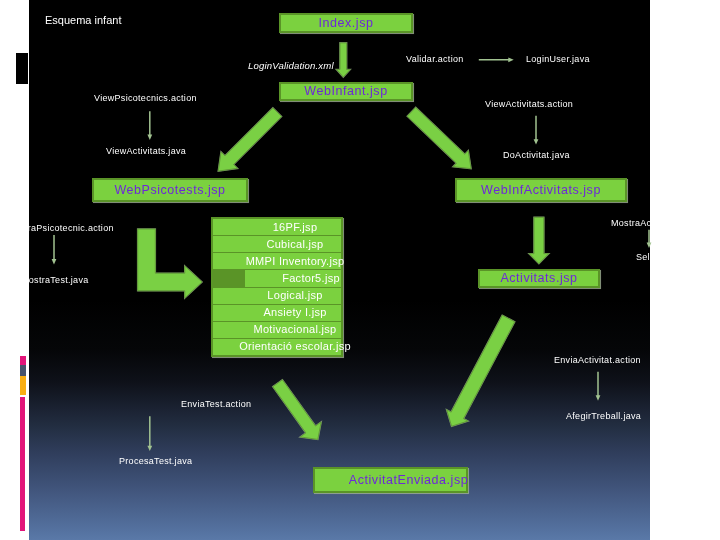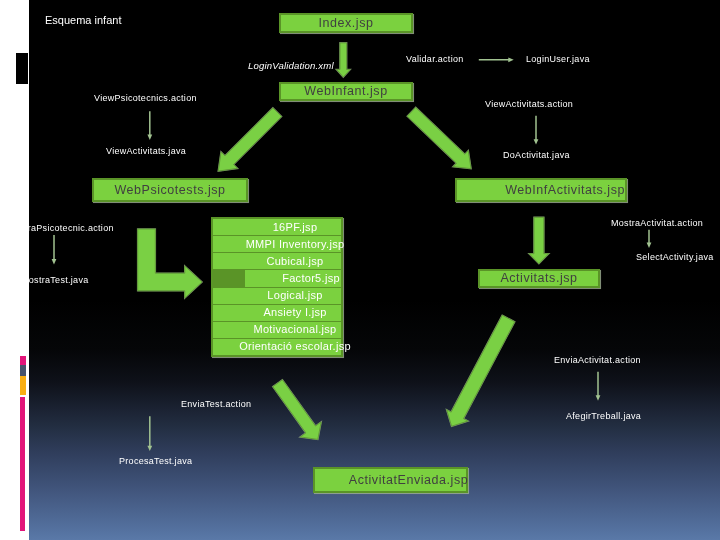--- a/index.html
+++ b/index.html
@@ -5,37 +5,37 @@
   html,body{margin:0;padding:0;}
   body{width:720px;height:540px;overflow:hidden;background:#ffffff;
        font-family:"Liberation Sans",sans-serif;-webkit-font-smoothing:antialiased;}
   #root{position:relative;width:720px;height:540px;overflow:hidden;}
 
   
   #rail{position:absolute;left:0;top:0;width:29px;height:540px;background:#ffffff;}
   .rail-block{position:absolute;}
 
   
-  #slide{position:absolute;left:29px;top:0;width:691px;height:540px;
+  #slide{position:absolute;left:29px;top:0;width:621px;height:540px;
     background:linear-gradient(to bottom,
       #000000 0%, #000000 55.5%, #050608 64.8%,
       #0e1119 70.7%, #1c2435 76.3%, #222d40 78.7%,
       #2f3d5b 83.7%, #41557c 90.7%, #54719f 98.1%, #5a79a8 100%);}
 
   
   .lbl{position:absolute;color:#ffffff;white-space:nowrap;font-size:9px;
        letter-spacing:0.3px;line-height:9px;}
   .lbl.it{font-style:italic;font-weight:normal;font-size:9.6px;letter-spacing:0.15px;}
   #slide-title{position:absolute;color:#ffffff;white-space:nowrap;font-size:11px;
        letter-spacing:0px;line-height:11px;}
 
   
   .gbox{position:absolute;box-sizing:border-box;background:#7bd13f;
         border:2px solid #5a9427;display:flex;align-items:center;justify-content:center;
-        color:#404040;box-shadow:1.1px 1.1px 0.6px rgba(160,178,148,0.8);}
+        color:#6d28d9;box-shadow:1.1px 1.1px 0.6px rgba(160,178,148,0.8);}
   .gbox span{display:block;line-height:1;white-space:nowrap;letter-spacing:0.55px;}
 
   .stack{position:absolute;box-sizing:border-box;border:2px solid #5a9427;
          background:#5a9427;box-shadow:1.1px 1.1px 0.6px rgba(160,178,148,0.8);
          display:flex;flex-direction:column;}
   .stack .row{box-sizing:border-box;background:#7bd13f;color:#ffffff;flex:1 1 auto;
          display:flex;align-items:center;justify-content:center;
          border-bottom:1.8px solid #5a9427;padding-left:36px;}
   .stack .row:last-child{border-bottom:none;}
   .stack .row span{display:block;line-height:1;white-space:nowrap;letter-spacing:0.3px;}
@@ -99,38 +99,38 @@
     <div id="layer">
         <div class="gbox" style="left: 250px; top: 13px; width: 134px; height: 20px; font-size: 12.5px;">
           <span>Index.jsp</span>
         </div>
         <div class="gbox" style="left: 250px; top: 82px; width: 134px; height: 19px; font-size: 12.5px;">
           <span>WebInfant.jsp</span>
         </div>
         <div class="gbox" style="left: 63px; top: 178px; width: 156px; height: 24px; font-size: 12.5px;">
           <span>WebPsicotests.jsp</span>
         </div>
-        <div class="gbox" style="left: 426px; top: 178px; width: 172px; height: 24px; font-size: 12.5px; justify-content: flex-end;">
+        <div class="gbox" style="left: 426px; top: 178px; width: 172px; height: 24px; font-size: 12.5px;">
           <span>WebInfActivitats.jsp</span>
         </div>
         <div class="gbox" style="left: 449px; top: 269px; width: 122px; height: 19px; font-size: 12.5px;">
           <span>Activitats.jsp</span>
         </div>
         <div class="gbox" style="left: 284px; top: 467px; width: 155px; height: 26px; font-size: 12.5px; padding-left: 36px;">
           <span>ActivitatEnviada.jsp</span>
         </div>
         <div class="stack" style="left: 182px; top: 217px; width: 132px; height: 140px;">
           <div class="row" style="font-size: 11px;">
             <span>16PF.jsp</span>
           </div>
           <div class="row" style="font-size: 11px;">
-            <span>MMPI Inventory.jsp</span>
+            <span>Cubical.jsp</span>
           </div>
           <div class="row" style="font-size: 11px;">
-            <span>Cubical.jsp</span>
+            <span>MMPI Inventory.jsp</span>
           </div>
           <div class="row" style="font-size: 11px; margin-left: 32px;">
             <span>Factor5.jsp</span>
           </div>
           <div class="row" style="font-size: 11px;">
             <span>Logical.jsp</span>
           </div>
           <div class="row" style="font-size: 11px;">
             <span>Ansiety I.jsp</span>
           </div>

